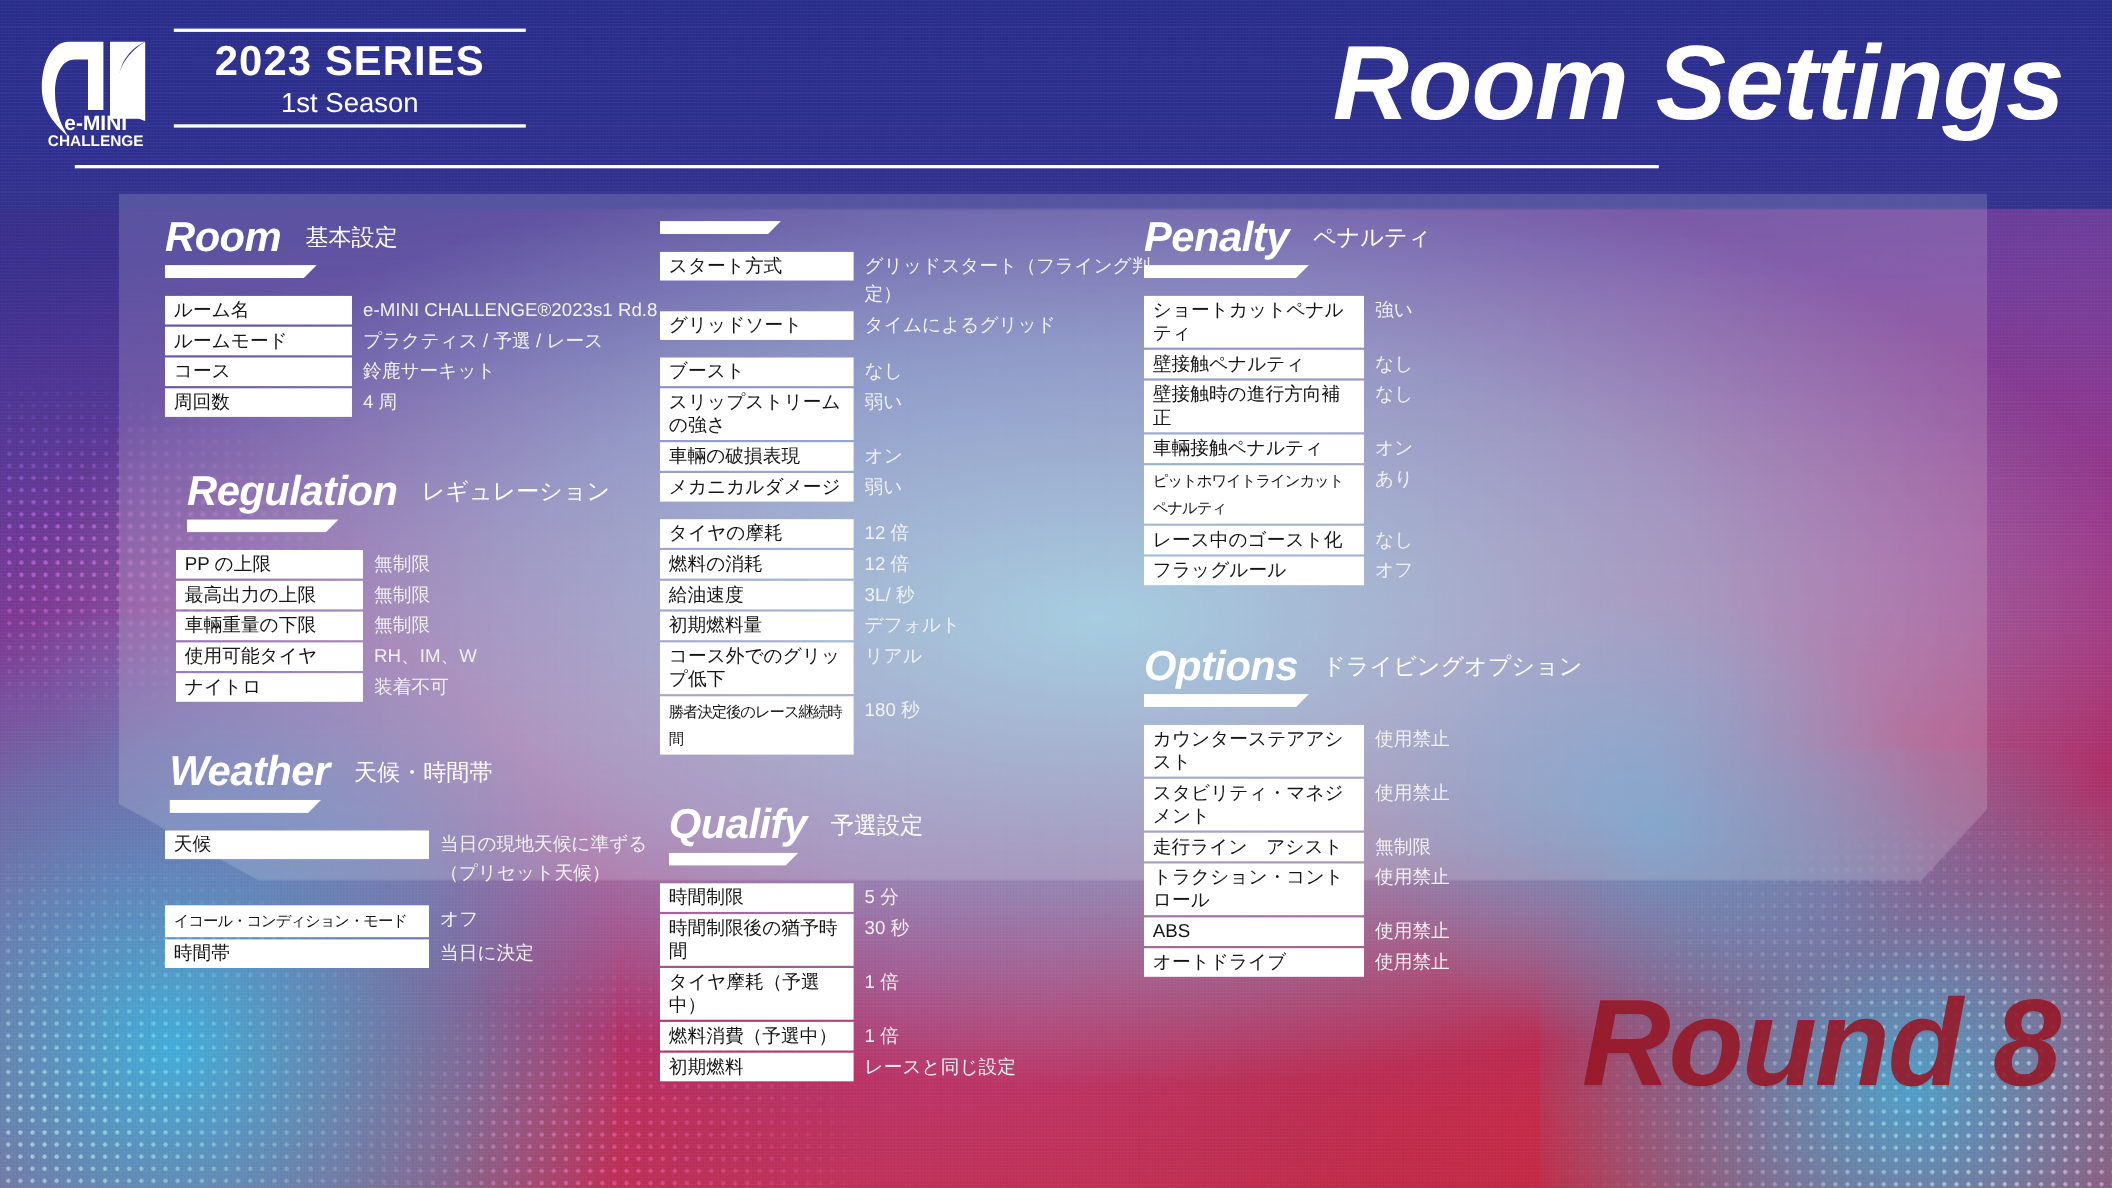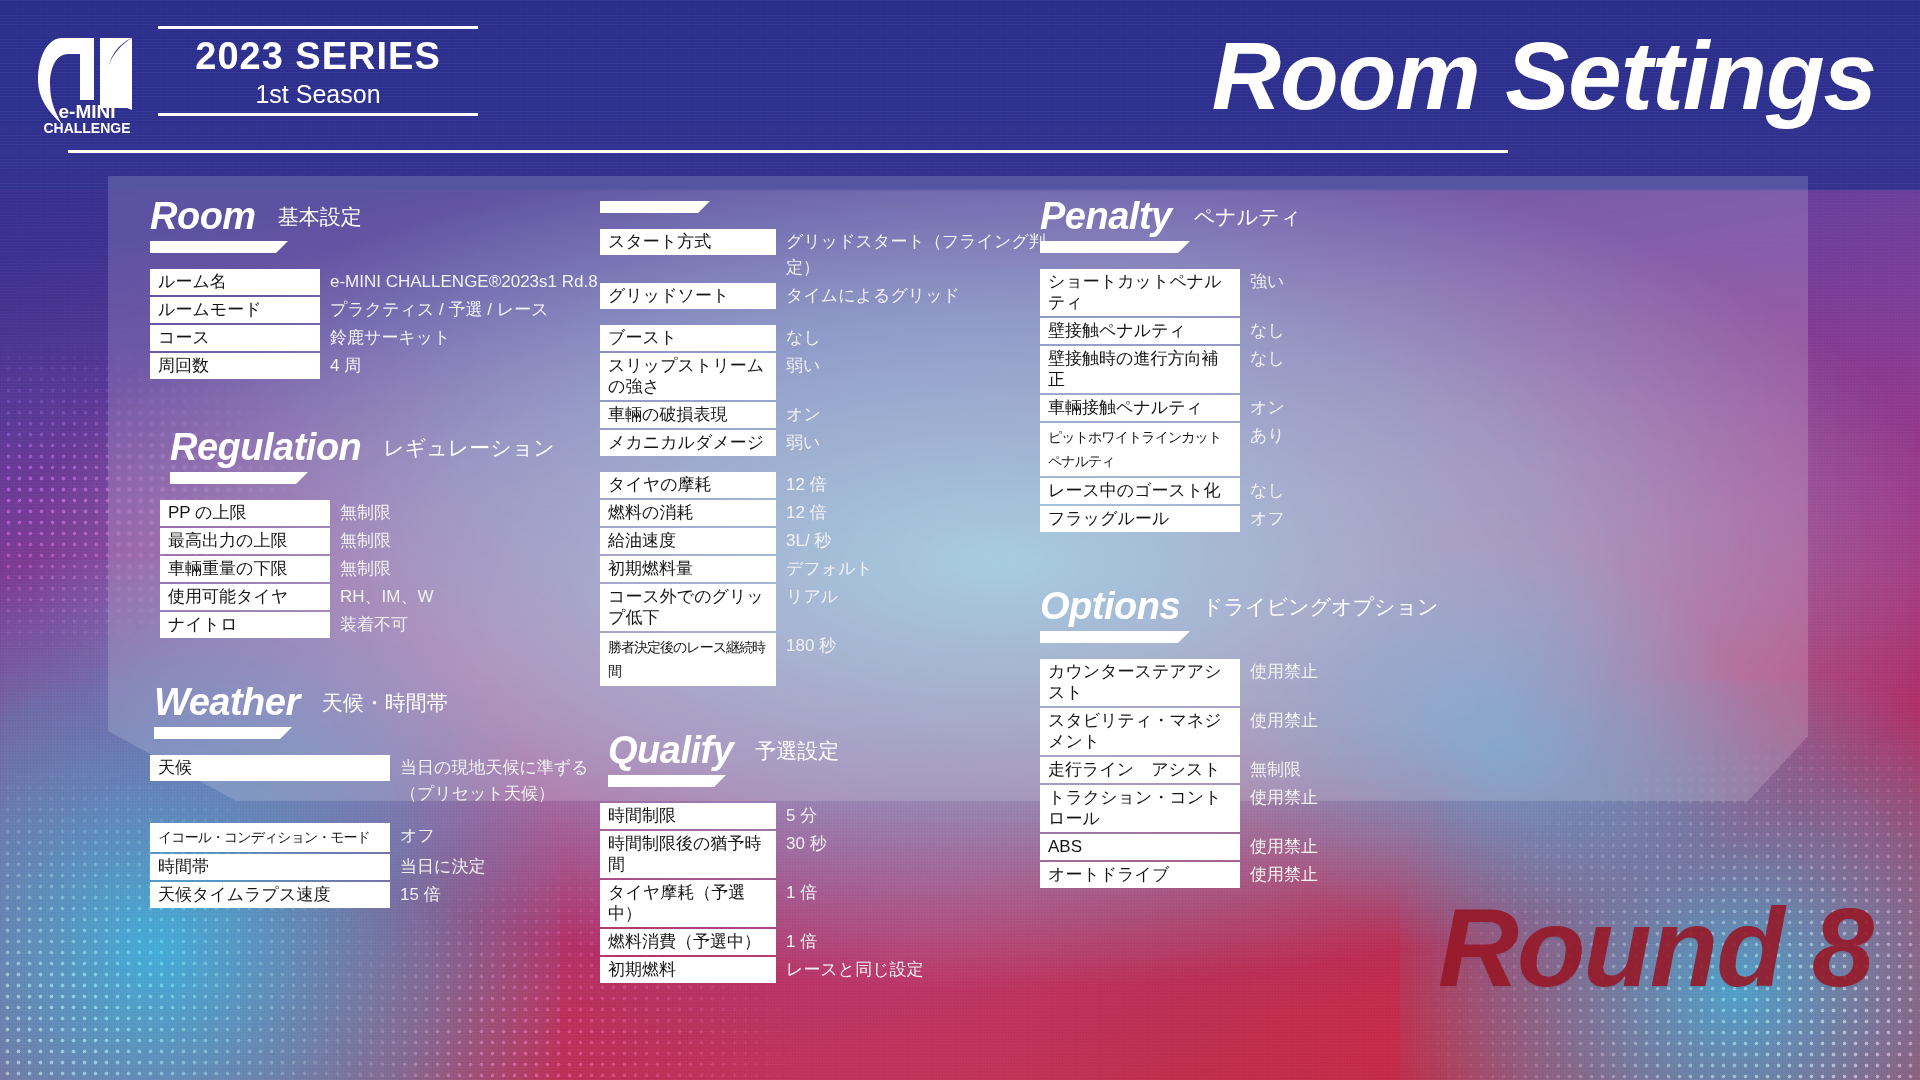--- a/index.html
+++ b/index.html
@@ -275,24 +275,20 @@
     </div>
     <div class="rows subgroup" style="margin-left:-4px;">
       <div class="row">
         <div class="label tight" style="width:240px;">イコール・コンディション・モード</div>
         <div class="value">オフ</div>
       </div>
       <div class="row">
         <div class="label" style="width:240px;">時間帯</div>
         <div class="value">当日に決定</div>
       </div>
-      <div class="row">
-        <div class="label" style="width:240px;">天候タイムラプス速度</div>
-        <div class="value">15 倍</div>
-      </div>
     </div>
   </div>
 </div>
 
 <div class="col" id="col-mid">
 
   <div class="sec" id="sec-race">
     <div class="sec-underline"></div>
 
     <div class="rows">

